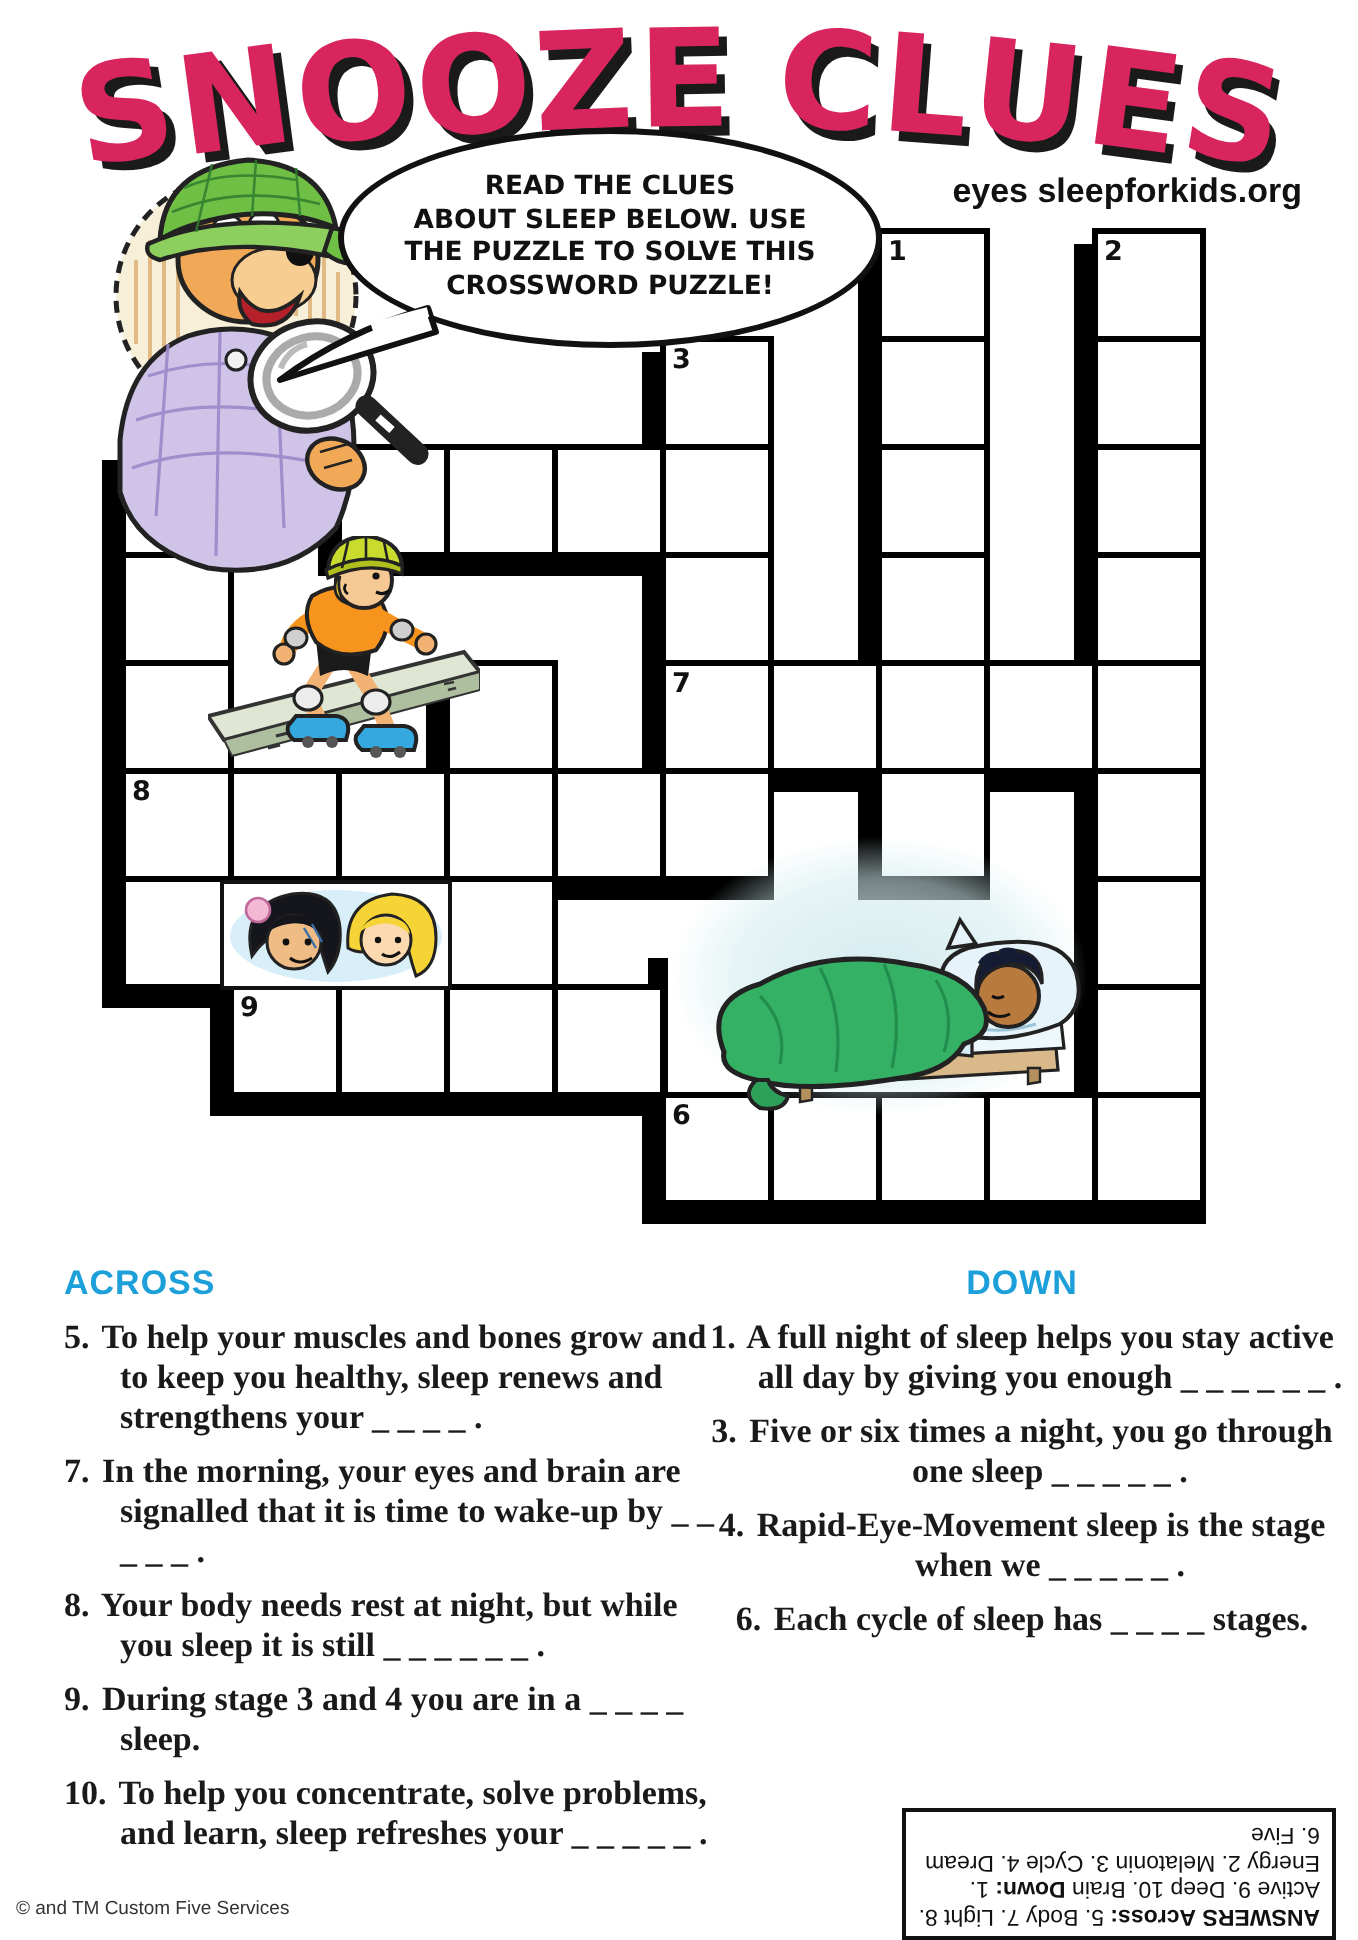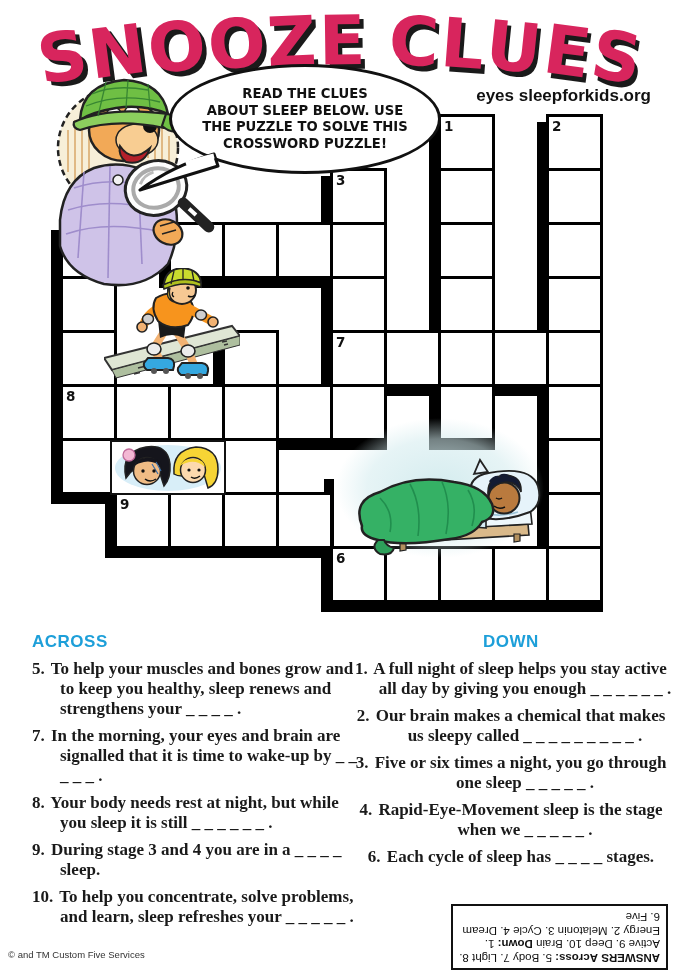--- a/index.html
+++ b/index.html
@@ -327,21 +327,20 @@
         <div class="clue"><span class="cnum">7.</span> In the morning, your eyes and brain are signalled that it is time to wake-up by  _ _ _ _ _ .</div>
         <div class="clue"><span class="cnum">8.</span> Your body needs rest at night, but while you sleep it is still  _ _ _ _ _ _ .</div>
         <div class="clue"><span class="cnum">9.</span> During stage 3 and 4 you are in a _ _ _ _ sleep.</div>
         <div class="clue"><span class="cnum">10.</span> To help you concentrate, solve problems, and learn, sleep refreshes your  _ _ _ _ _ .</div>
       </div>
   </div>
   <div id="down-col" class="clue-col">
     <h2 class="clue-header">DOWN</h2>
     <div>
         <div class="clue"><span class="cnum">1.</span> A full night of sleep helps you stay active all day by giving you enough _ _ _ _ _ _ .</div>
-        <div class="clue"><span class="cnum">2.</span> Our brain makes a chemical that makes us sleepy called _ _ _ _ _ _ _ _ _ .</div>
         <div class="clue"><span class="cnum">3.</span> Five or six times a night, you go through one sleep  _ _ _ _ _ .</div>
         <div class="clue"><span class="cnum">4.</span> Rapid-Eye-Movement sleep is the stage when we  _ _ _ _ _ .</div>
         <div class="clue"><span class="cnum">6.</span> Each cycle of sleep has  _ _ _ _  stages.</div>
       </div>
   </div>
 
   <div id="answer-box">
     <b>ANSWERS</b>
     <b>Across:</b>
     <span>5. Body 7. Light 8. Active 9. Deep 10. Brain</span>

